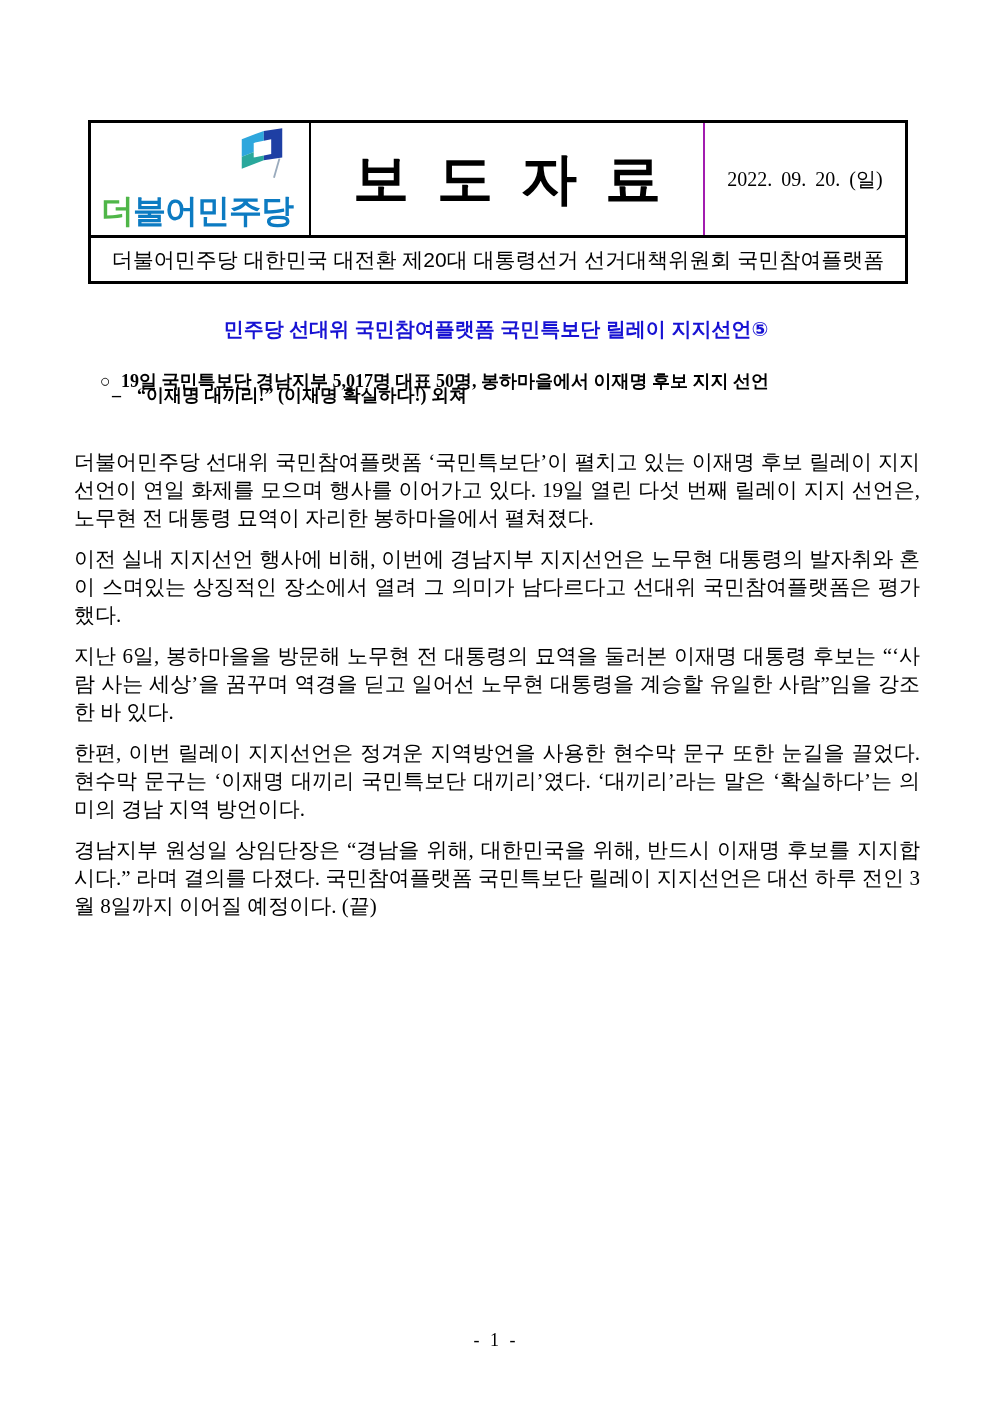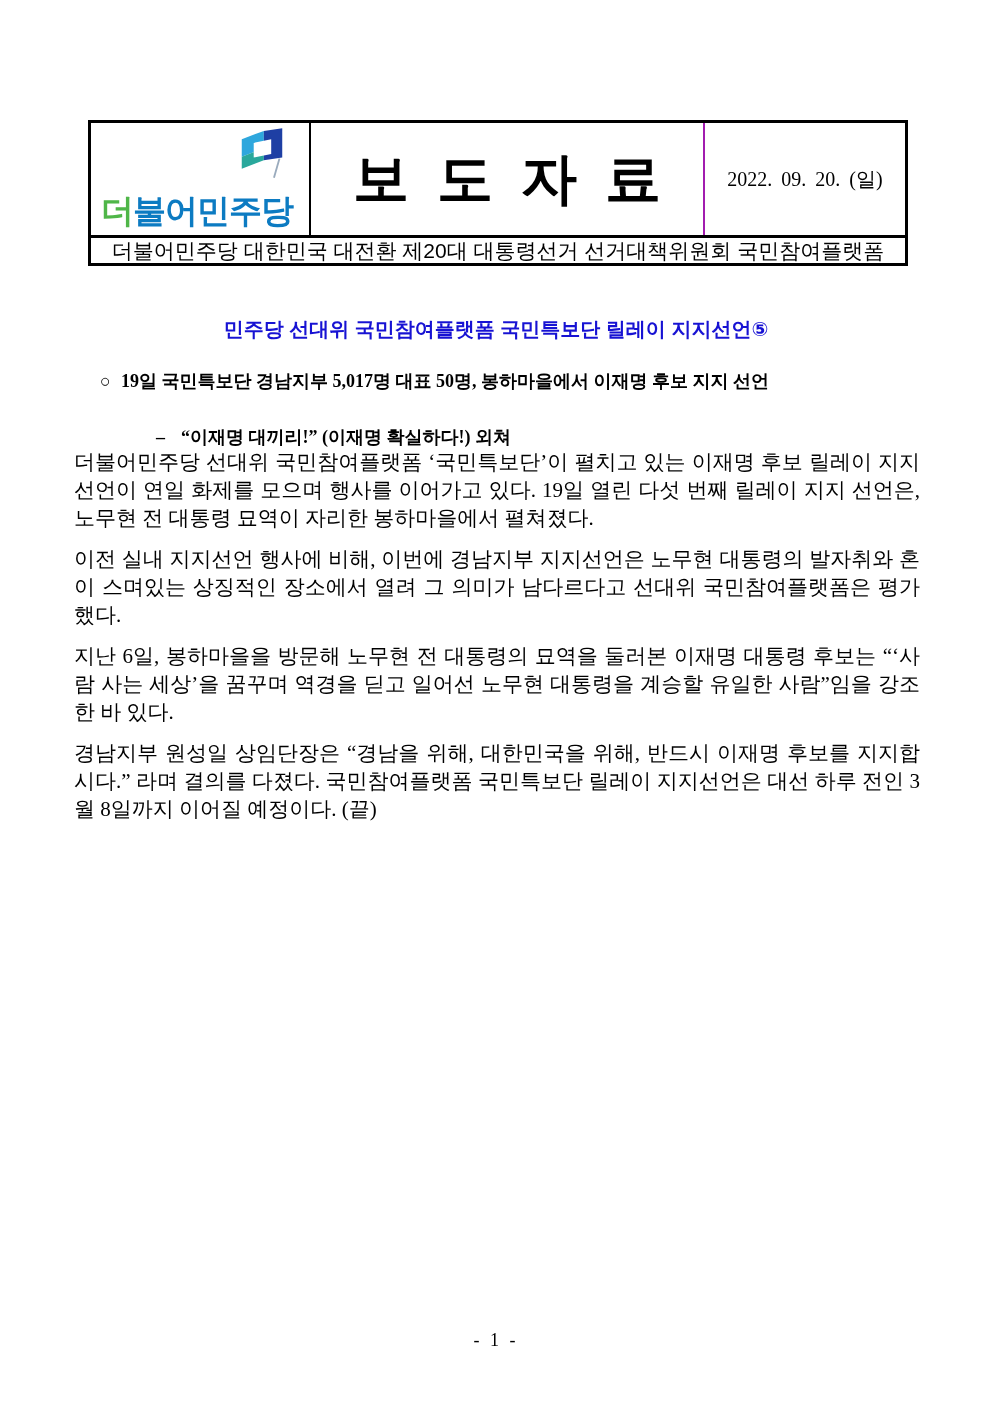--- a/index.html
+++ b/index.html
@@ -28,21 +28,21 @@
   .logo-cell { width: 220px; border-right: 2px solid #000; position: relative; }
   .doctype-cell { flex: 1; border-right: 2px solid #a21caf; align-items: center; }
   .date-cell {
     width: 200px;
     font-size: 20px;
     word-spacing: 4px;
     white-space: nowrap;
   }
   .header-row2 {
     border-top: 3px solid #000;
-    height: 28px;
+    height: 46px;
     display: flex;
     align-items: center;
     justify-content: center;
     font-family: "Liberation Sans", "DejaVu Sans", sans-serif;
     font-weight: 500;
     font-size: 21px;
     white-space: nowrap;
   }
   .logo-text {
     position: absolute;
@@ -83,21 +83,21 @@
     white-space: nowrap;
   }
   .bullet {
     position: absolute;
     font-weight: 700;
     font-size: 18px;
     line-height: 30px;
     white-space: nowrap;
   }
   .bullet-1 { left: 100px; top: 366px; }
-  .bullet-2 { left: 112px; top: 422px; margin-left: 44px; }
+  .bullet-2 { left: 112px; top: 380px; }
   .bullet .marker { margin-right: 10px; }
   .bullet-2 .marker { margin-right: 16px; }
 
   
   .body-text {
     position: absolute;
     left: 74px;
     top: 448px;
     width: 846px;
     font-size: 21px;
@@ -163,18 +163,19 @@
     <span class="marker">○</span><span>19일 국민특보단 경남지부 5,017명 대표 50명, 봉하마을에서 이재명 후보 지지 선언</span>
   </div>
   <div class="bullet bullet-2">
     <span class="marker">–</span><span>“이재명 대끼리!” (이재명 확실하다!) 외쳐</span>
   </div>
 
   <div class="body-text">
     <p>더불어민주당 선대위 국민참여플랫폼 ‘국민특보단’이 펼치고 있는 이재명 후보 릴레이 지지선언이 연일 화제를 모으며 행사를 이어가고 있다. 19일 열린 다섯 번째 릴레이 지지 선언은, 노무현 전 대통령 묘역이 자리한 봉하마을에서 펼쳐졌다.</p>
     <p>이전 실내 지지선언 행사에 비해, 이번에 경남지부 지지선언은 노무현 대통령의 발자취와 혼이 스며있는 상징적인 장소에서 열려 그 의미가 남다르다고 선대위 국민참여플랫폼은 평가했다.</p>
     <p>지난 6일, 봉하마을을 방문해 노무현 전 대통령의 묘역을 둘러본 이재명 대통령 후보는 “‘사람 사는 세상’을 꿈꾸며 역경을 딛고 일어선 노무현 대통령을 계승할 유일한 사람”임을 강조한 바 있다.</p>
+    <p>한편, 이번 릴레이 지지선언은 정겨운 지역방언을 사용한 현수막 문구 또한 눈길을 끌었다. 현수막 문구는 ‘이재명 대끼리 국민특보단 대끼리’였다. ‘대끼리’라는 말은 ‘확실하다’는 의미의 경남 지역 방언이다.</p>
     <p>경남지부 원성일 상임단장은 “경남을 위해, 대한민국을 위해, 반드시 이재명 후보를 지지합시다.” 라며 결의를 다졌다. 국민참여플랫폼 국민특보단 릴레이 지지선언은 대선 하루 전인 3월 8일까지 이어질 예정이다. (끝)</p>
   </div>
 
   <div class="page-number">- 1 -</div>
 
 </div>
 
 </body></html>

